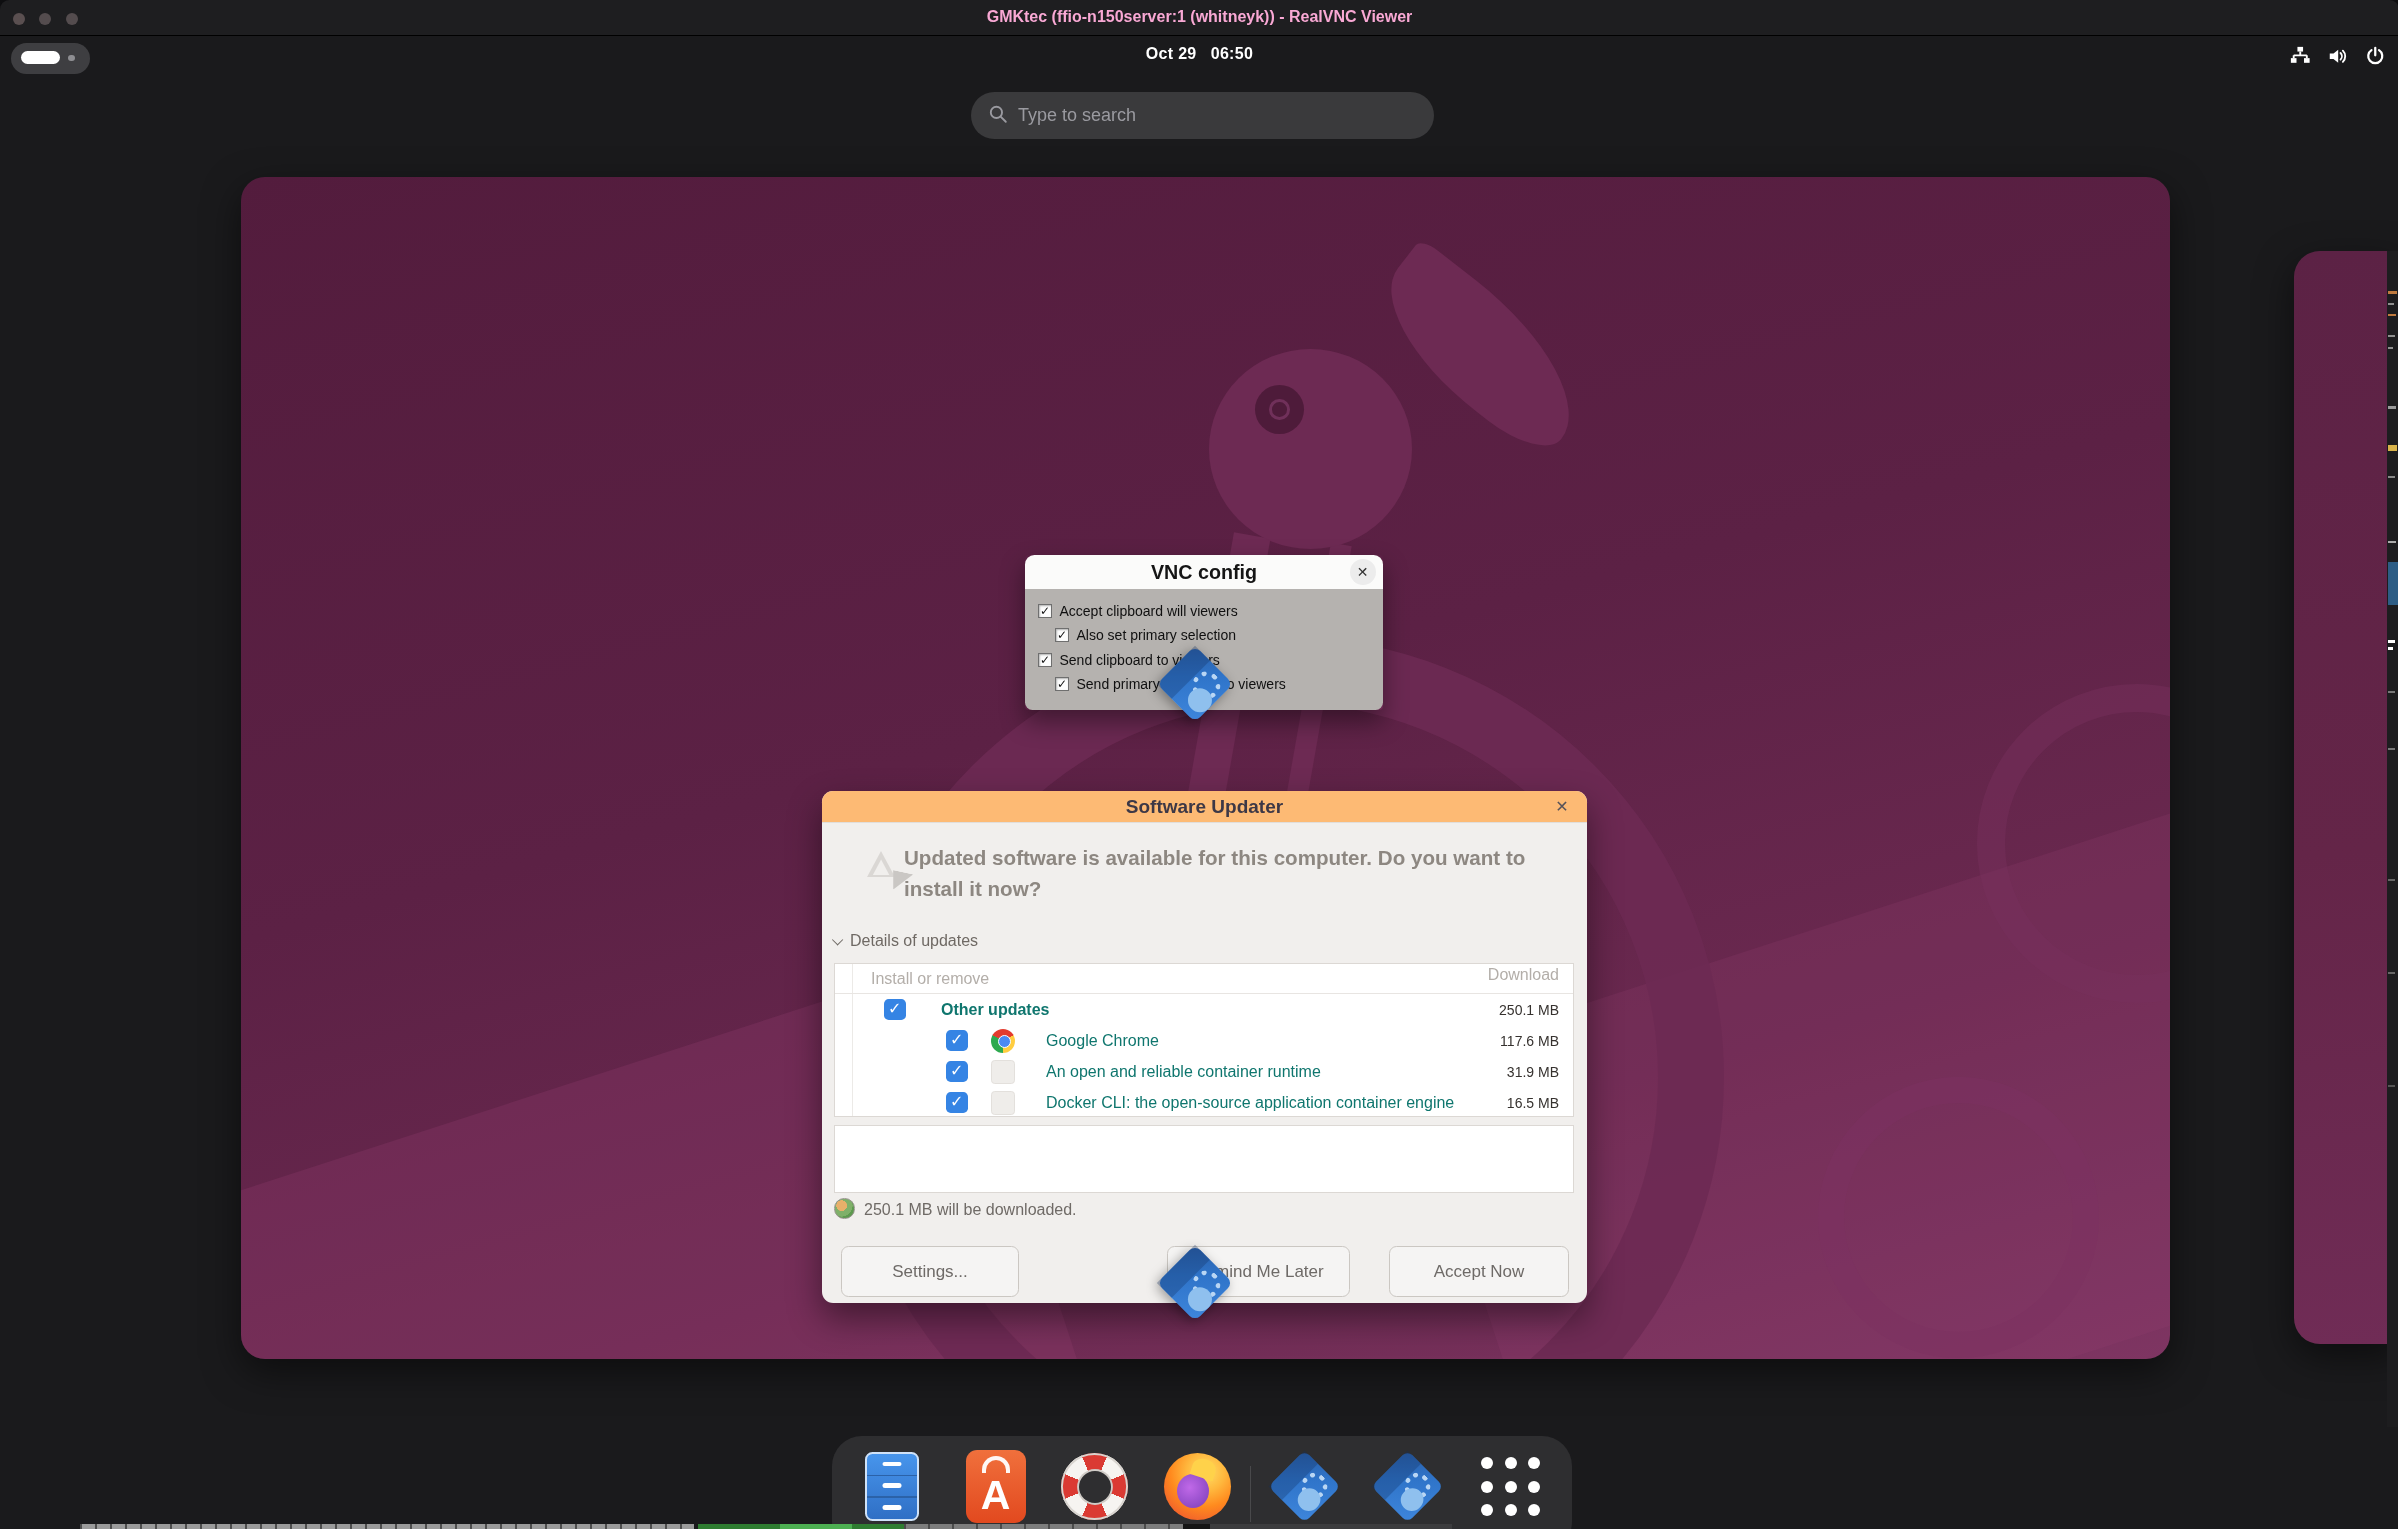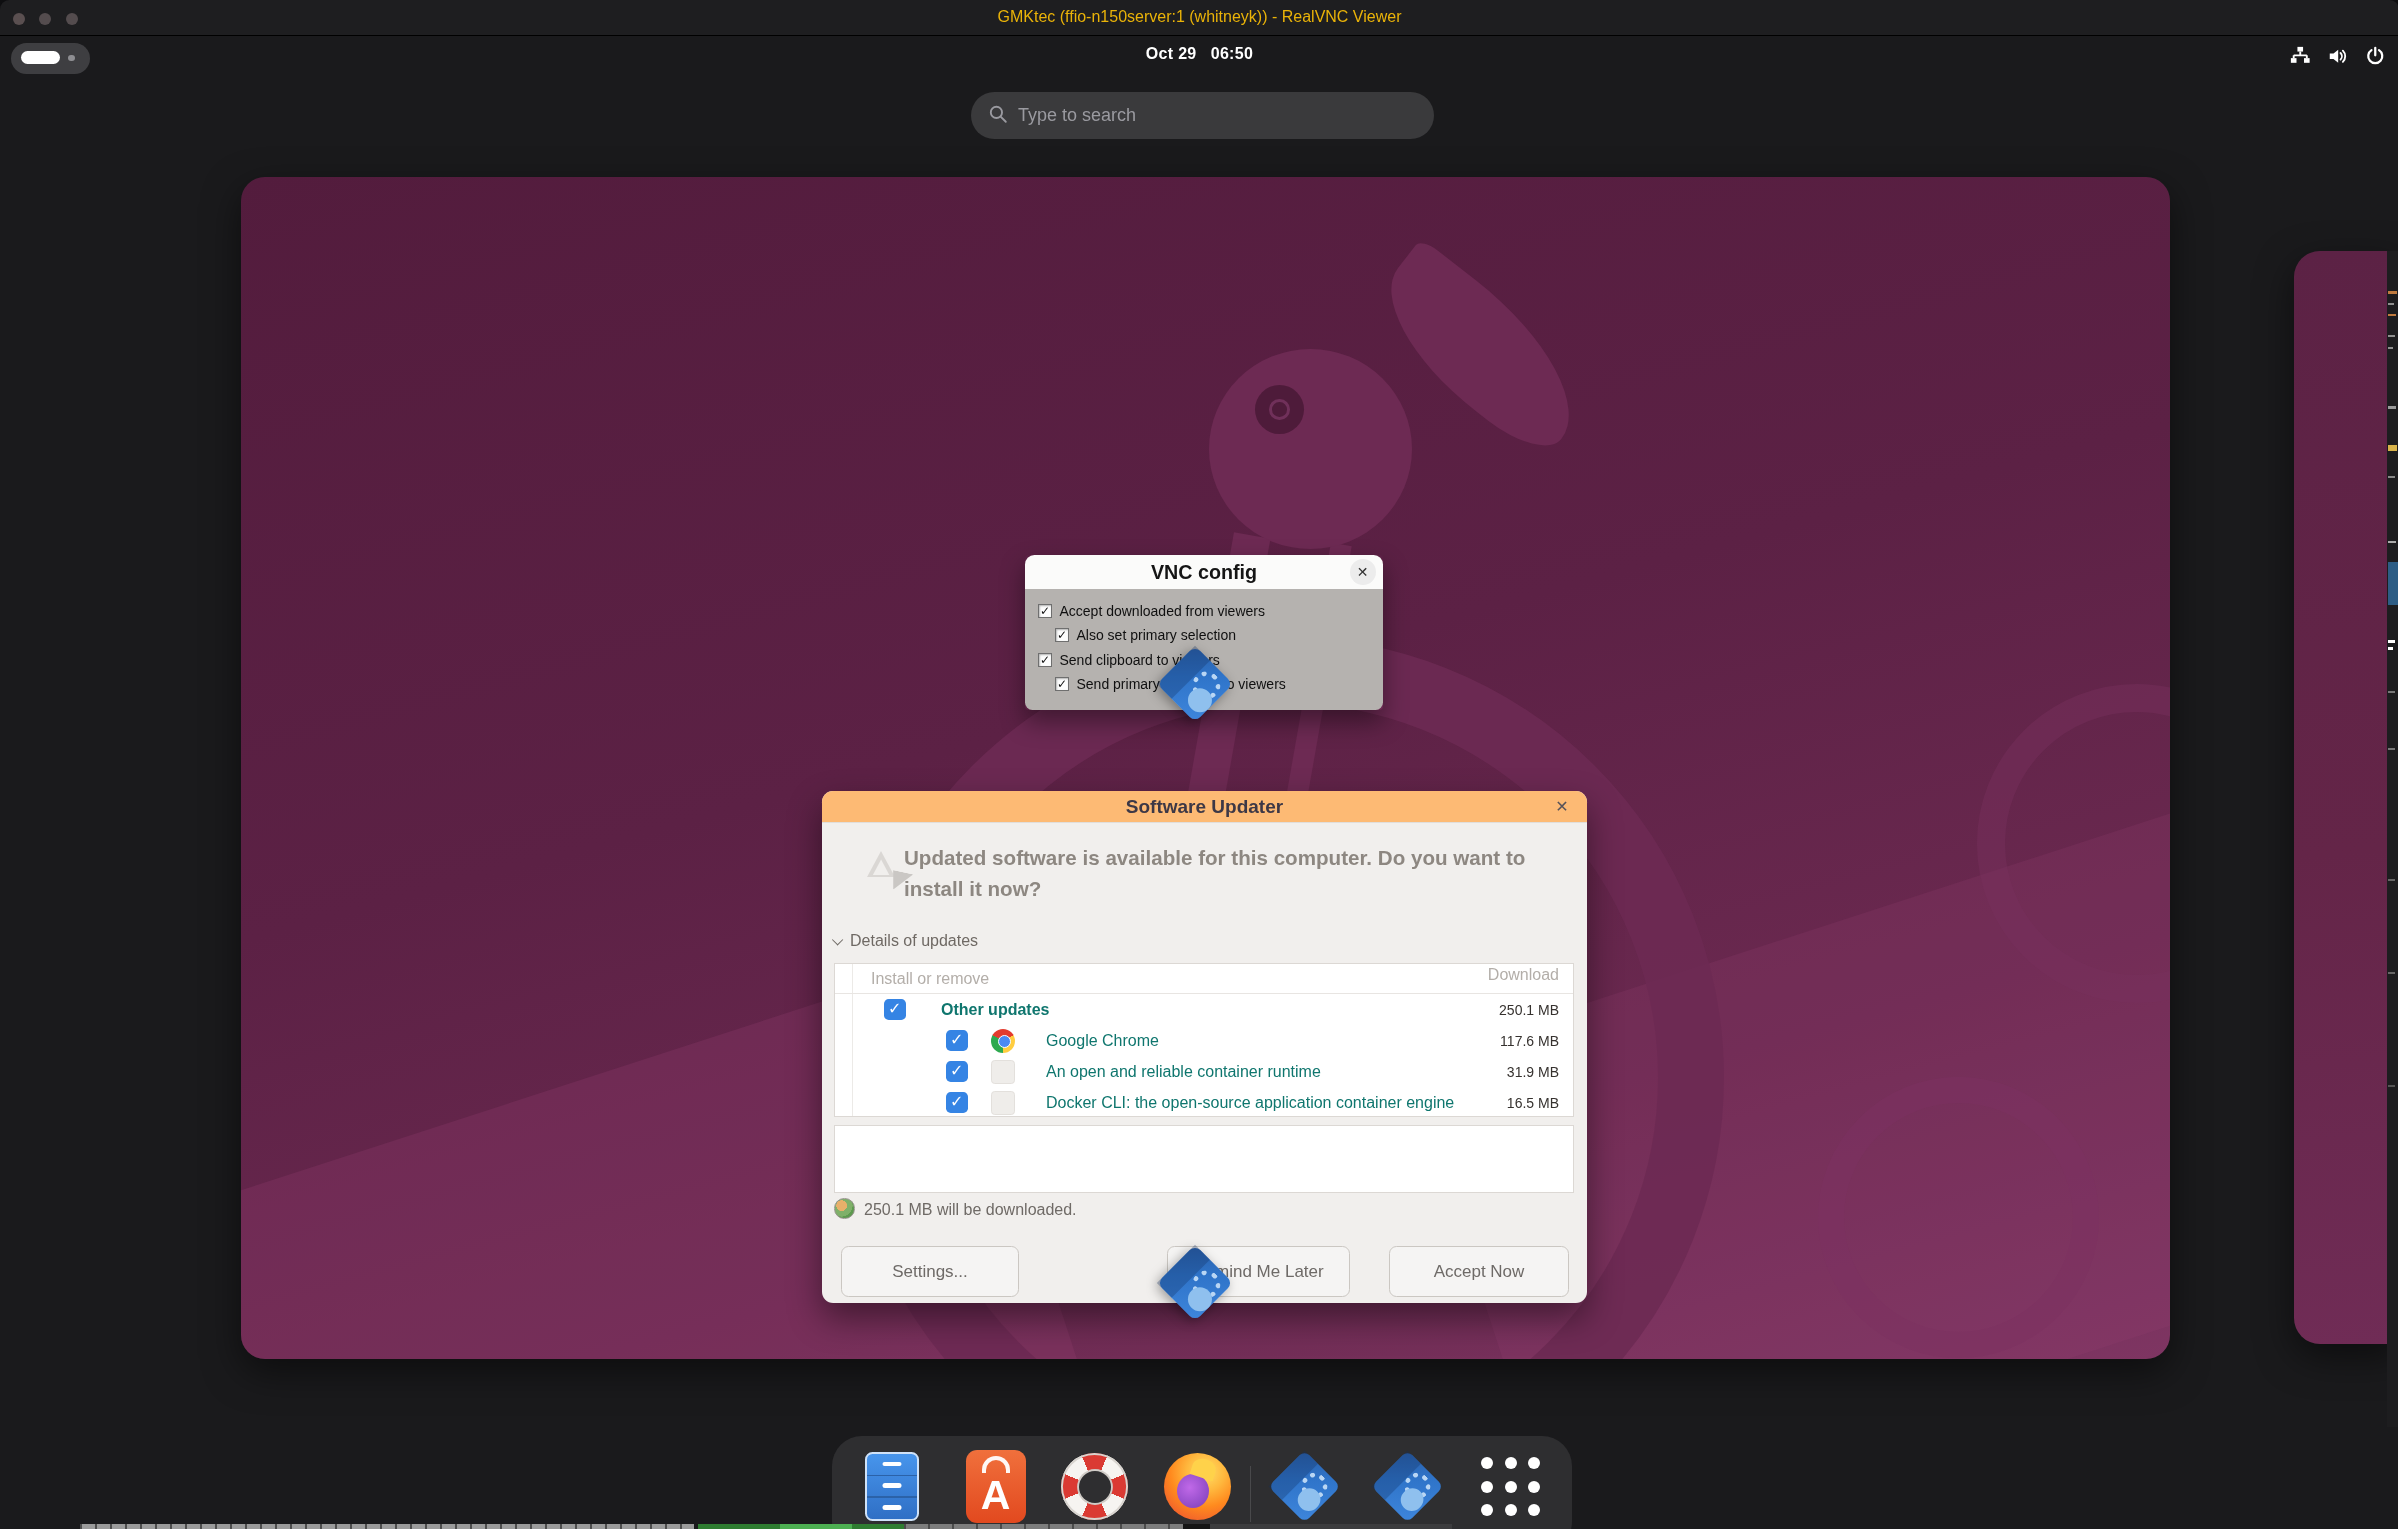--- a/index.html
+++ b/index.html
@@ -7,21 +7,21 @@
               font-family:"Liberation Sans","DejaVu Sans",sans-serif; }
 
   
   #titlebar { position:absolute; left:0; top:0; width:2399px; height:36px;
               background:#1e1e20; border-radius:9.4px 9.4px 0 0; border-bottom:0.9px solid #000; z-index:20;}
   .tl-dot { position:absolute; top:13px; width:12px; height:12px; border-radius:50%; }
   #tl1 { left:13px; background:#5a4f50; }
   #tl2 { left:39px; background:#544c4e; }
   #tl3 { left:66px; background:#544c4e; }
   #win-title { position:absolute; left:0; right:0; top:8.4px; text-align:center;
-               font-size:16px; font-weight:normal; color:#eab308; }
+               font-size:16px; font-weight:bold; color:#f9a8d4; }
 
   
   #desktop { position:absolute; left:0; top:36px; width:2399px; height:1494px; background:#1a1a1c; }
 
   
   #ws-pill { position:absolute; left:11.2px; top:6.6px; width:79px; height:31px;
              background:#3e3e41; border-radius:16px; }
   #ws-active { position:absolute; left:9.4px; top:8.4px; width:39px; height:13px;
                background:#ffffff; border-radius:6.6px; }
   #ws-other { position:absolute; left:57px; top:12px; width:6.6px; height:6.6px;
@@ -286,21 +286,21 @@
     <div id="vnc-dialog">
       <div id="vnc-titlebar">
         <div id="vnc-title">VNC config</div>
         <div id="vnc-close">✕</div>
       </div>
       <div id="vnc-body">
         <div class="vnc-row" style="left:13px; top:13px;">
           <span class="cb-classic">
               <span>✓</span>
             </span>
-          <span class="vnc-label">Accept downloaded from viewers</span>
+          <span class="vnc-label">Accept clipboard will viewers</span>
         </div>
         <div class="vnc-row" style="left:30px; top:37px;">
           <span class="cb-classic">
               <span>✓</span>
             </span>
           <span class="vnc-label">Also set primary selection</span>
         </div>
         <div class="vnc-row" style="left:13px; top:62px;">
           <span class="cb-classic">
               <span>✓</span>

